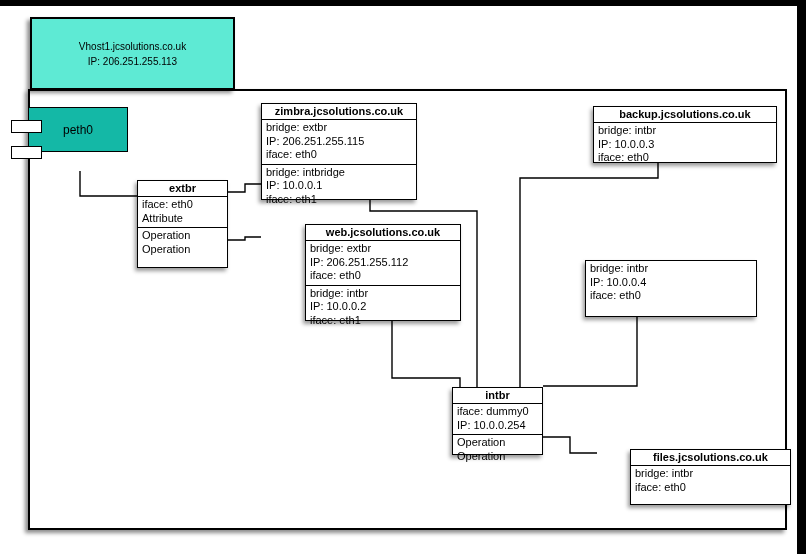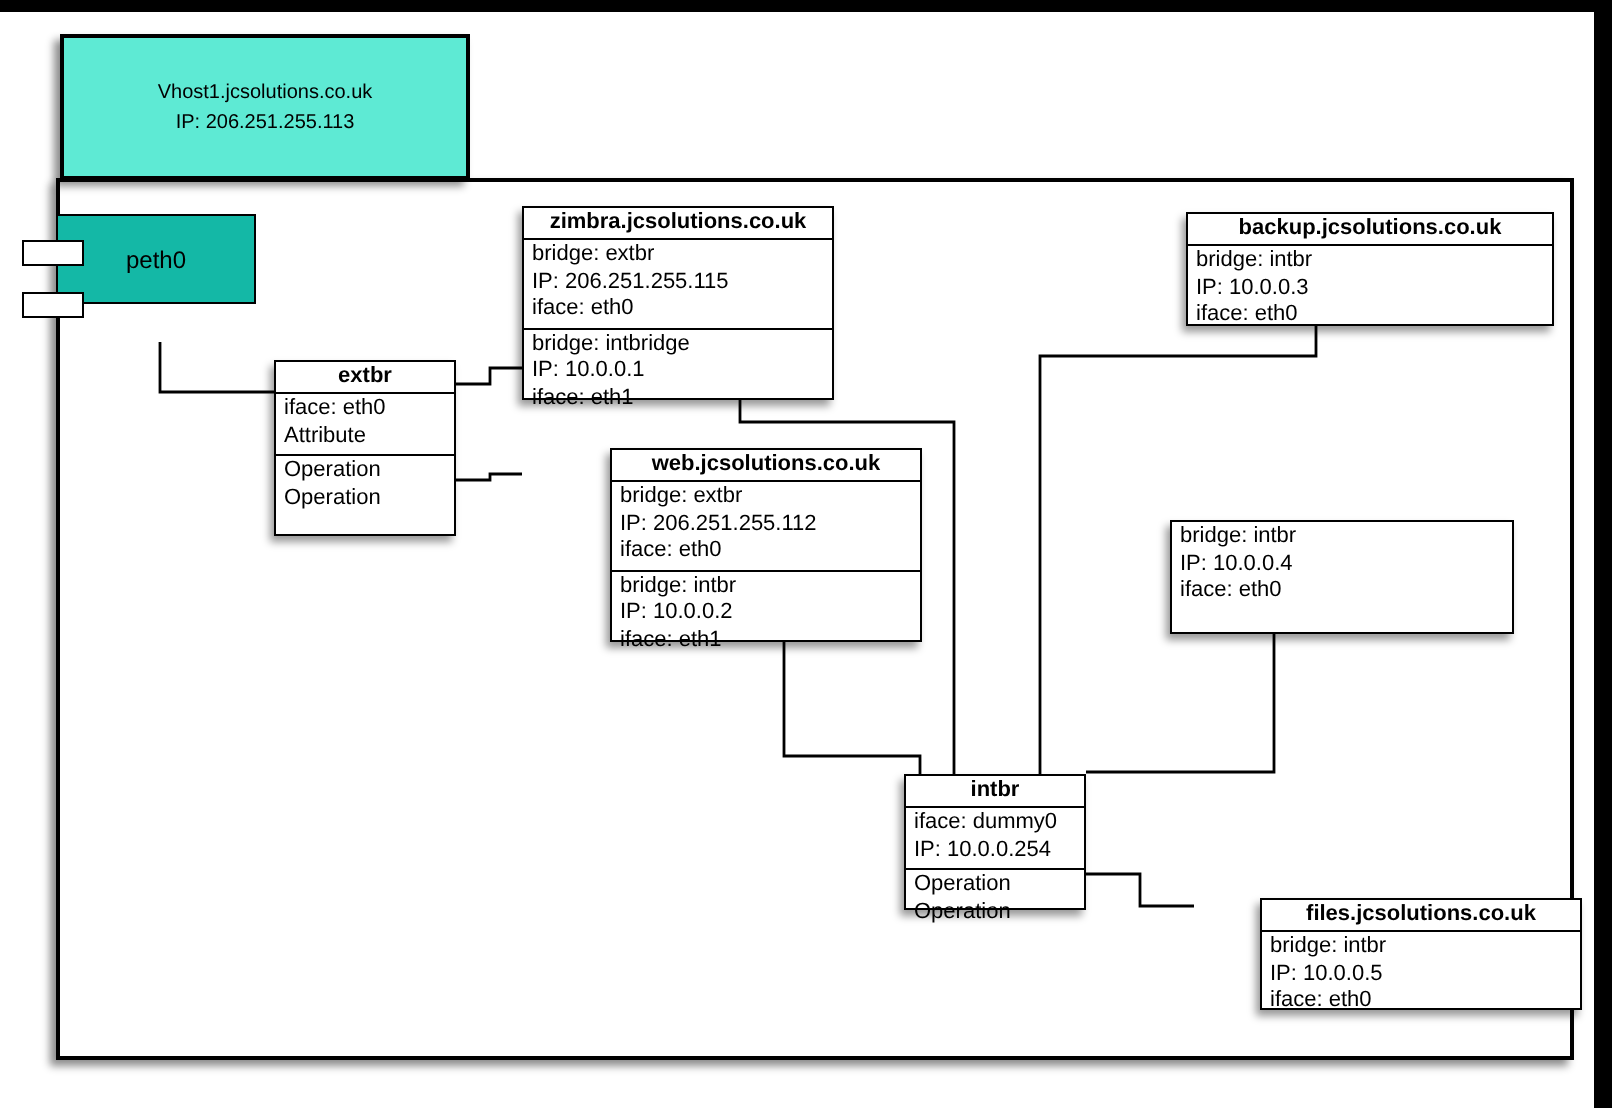--- a/index.html
+++ b/index.html
@@ -153,18 +153,17 @@
     <div class="compartment">
       <div class="row">Operation</div>
       <div class="row">Operation</div>
     </div>
   </div>
 
   <div class="node" style="left:597px;top:449px;width:161px;height:56px;margin-left:33px;">
     <div class="node-title">files.jcsolutions.co.uk</div>
     <div class="compartment">
       <div class="row">bridge: intbr</div>
-      <div class="row">IP: 10.0.0.5</div>
       <div class="row">iface: eth0</div>
     </div>
   </div>
 
 </div>
 
 </body></html>

